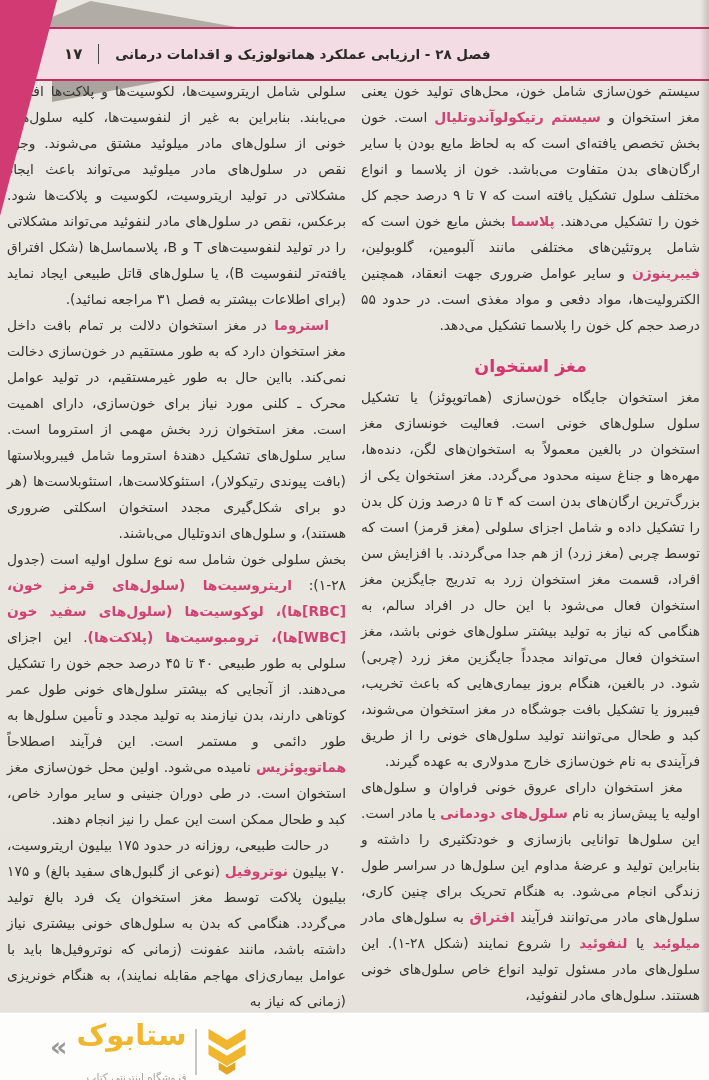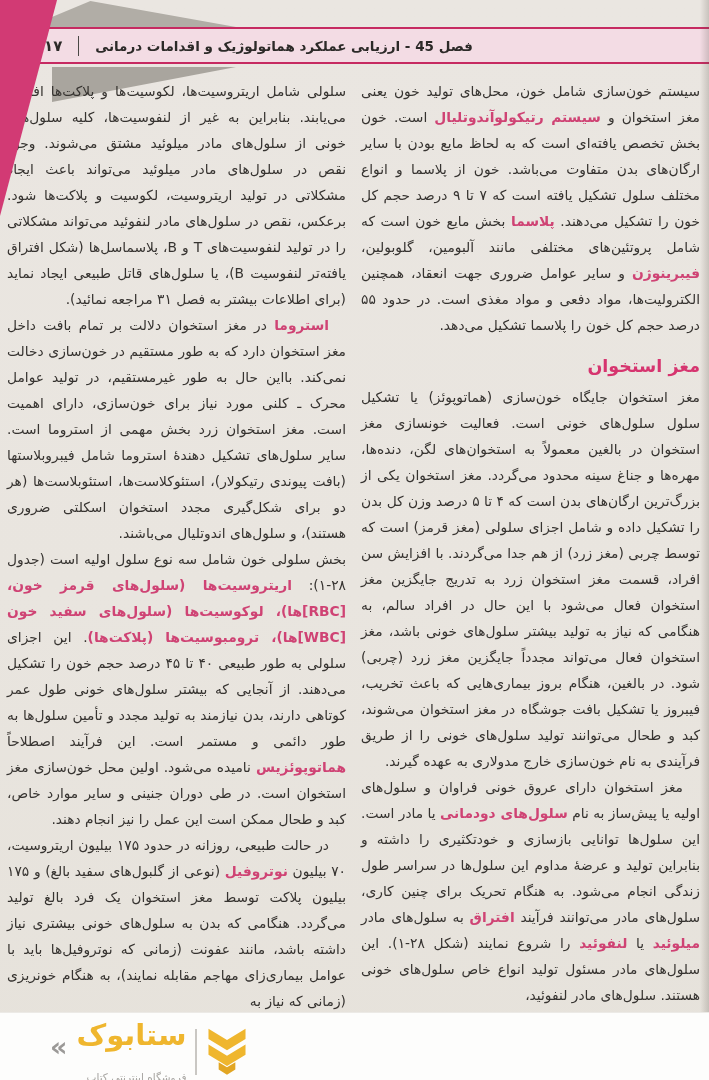--- a/index.html
+++ b/index.html
@@ -12,24 +12,24 @@
   }
   *{margin:0;padding:0;box-sizing:border-box;}
   html,body{width:709px;height:1080px;overflow:hidden;background:#777;}
   .page{
     position:relative;width:709px;height:1080px;overflow:hidden;
     background:linear-gradient(180deg,#eae6e1 0%,var(--page_bg) 55%,#e6e2db 100%);
     font-family:"DejaVu Sans",sans-serif;color:#363330;
   }
   
   .header-band{
-    position:absolute;top:27px;left:0;right:0;height:37px;z-index:2;
+    position:absolute;top:27px;left:0;right:0;height:54px;z-index:2;
     background:var(--band_bg);
     border-top:2px solid #c62a61;border-bottom:2px solid #c62a61;
-    display:flex;align-items:center;direction:ltr;padding-left:44px;gap:16px;
+    display:flex;align-items:center;direction:ltr;padding-left:64px;gap:16px;
   }
   .page-num{font-size:15px;font-weight:bold;color:#2c2a28;}
   .header-divider{width:1px;height:20px;background:#4a4845;display:inline-block;}
   .chapter-title{font-size:13.5px;font-weight:bold;color:#2c2a28;direction:rtl;}
   .tri-above{
     position:absolute;top:1px;left:28px;width:208px;height:26px;z-index:1;
     background:var(--gray_decor);
     clip-path:polygon(0 100%,30% 0,100% 100%);
   }
   .tri-below{
@@ -45,21 +45,21 @@
   
   .content{
     position:absolute;top:65px;left:0;right:0;bottom:68px;z-index:1;
     direction:rtl;display:flex;gap:15px;padding:13px 9px 0 7px;overflow:hidden;
   }
   .col{flex:1;text-align:justify;font-size:13.8px;line-height:26px;}
   .col h2{
     color:var(--accent);font-size:17.5px;line-height:24px;
     font-weight:bold;margin:2px 0 6px;text-align:right;
   }
-  .col h2.spaced{margin-top:16px;}
+  .col h2.spaced{margin-top:16px;text-align:center;}
   .col p{margin:0;}
   .col p.indent{text-indent:17px;}
   .hl{color:var(--highlight);font-weight:bold;}
   
   .edge-shadow{
     position:absolute;top:0;right:0;width:9px;bottom:68px;z-index:4;
     background:linear-gradient(to right,rgba(80,70,60,0),rgba(80,70,60,0.22));
   }
   
   .footer{
@@ -84,21 +84,21 @@
 <body>
 
 <div class="page">
 
   <div class="tri-above"></div>
   <div class="tri-below"></div>
 
   <div class="header-band">
     <span class="page-num">۱۷</span>
     <span class="header-divider"></span>
-    <span class="chapter-title">فصل 45 - ارزیابی عملکرد هماتولوژیک و اقدامات درمانی</span>
+    <span class="chapter-title">فصل ۲۸ - ارزیابی عملکرد هماتولوژیک و اقدامات درمانی</span>
   </div>
 
   <div class="corner-ribbon"></div>
 
   <div class="content">
 
     <div class="col">
       <p><span>سیستم خون‌سازی شامل خون، محل‌های تولید خون یعنی مغز استخوان و </span><span class="hl">سیستم رتیکولوآندوتلیال</span><span> است. خون بخش تخصص یافته‌ای است که به لحاظ مایع بودن با سایر ارگان‌های بدن متفاوت می‌باشد. خون از پلاسما و انواع مختلف سلول تشکیل یافته است که ۷ تا ۹ درصد حجم کل خون را تشکیل می‌دهند. </span><span class="hl">پلاسما</span><span> بخش مایع خون است که شامل پروتئین‌های مختلفی مانند آلبومین، گلوبولین، </span><span class="hl">فیبرینوژن</span><span> و سایر عوامل ضروری جهت انعقاد، همچنین الکترولیت‌ها، مواد دفعی و مواد مغذی است. در حدود ۵۵ درصد حجم کل خون را پلاسما تشکیل می‌دهد.</span></p>
       <h2 class="spaced">مغز استخوان</h2>
       <p><span>مغز استخوان جایگاه خون‌سازی (هماتوپوئز) یا تشکیل سلول سلول‌های خونی است. فعالیت خونسازی مغز استخوان در بالغین معمولاً به استخوان‌های لگن، دنده‌ها، مهره‌ها و جناغ سینه محدود می‌گردد. مغز استخوان یکی از بزرگ‌ترین ارگان‌های بدن است که ۴ تا ۵ درصد وزن کل بدن را تشکیل داده و شامل اجزای سلولی (مغز قرمز) است که توسط چربی (مغز زرد) از هم جدا می‌گردند. با افزایش سن افراد، قسمت مغز استخوان زرد به تدریج جایگزین مغز استخوان فعال می‌شود با این حال در افراد سالم، به هنگامی که نیاز به تولید بیشتر سلول‌های خونی باشد، مغز استخوان فعال می‌تواند مجدداً جایگزین مغز زرد (چربی) شود. در بالغین، هنگام بروز بیماری‌هایی که باعث تخریب، فیبروز یا تشکیل بافت جوشگاه در مغز استخوان می‌شوند، کبد و طحال می‌توانند تولید سلول‌های خونی را از طریق فرآیندی به نام خون‌سازی خارج مدولاری به عهده گیرند.</span></p>

